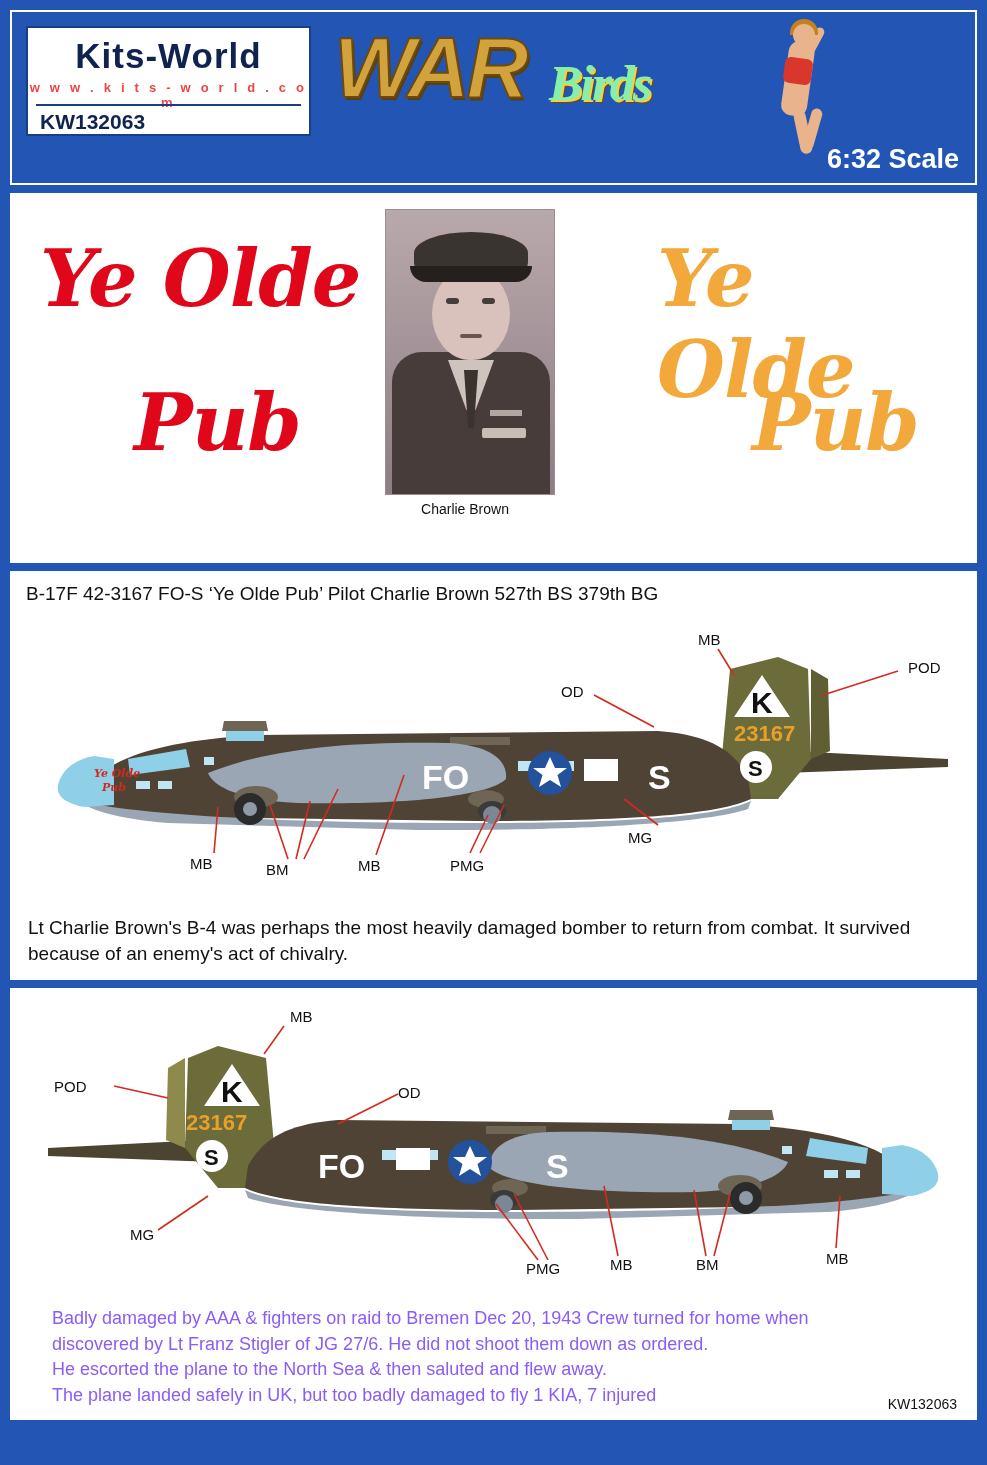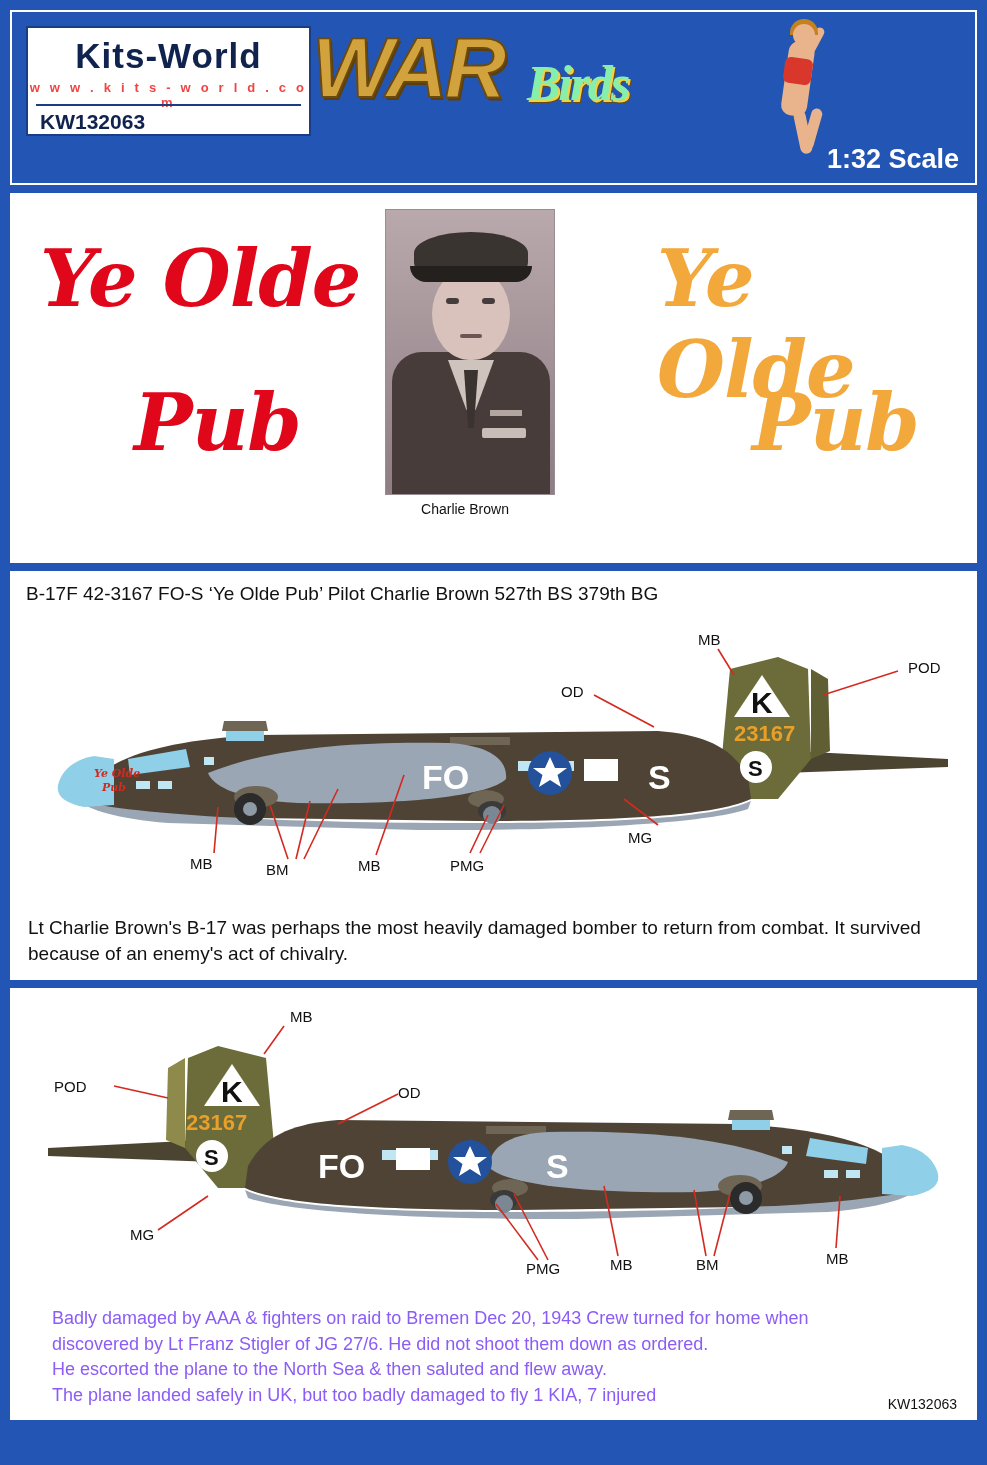--- a/index.html
+++ b/index.html
@@ -38,21 +38,21 @@
     position:absolute;left:0;right:0;top:52px;text-align:center;
     font-size:13px;letter-spacing:3.2px;color:#ef4444;font-weight:bold;
   }
   .logo-rule{
     position:absolute;left:8px;right:8px;top:76px;height:2px;background:#1a3e86;
   }
   .logo-code{
     position:absolute;left:12px;top:82px;font-size:21px;font-weight:bold;color:#10234f;
   }
   .warbirds{
-    position:absolute;left:300px;top:6px;width:480px;height:130px;
+    position:absolute;left:322px;top:6px;width:480px;height:130px;
   }
   .war-text{
     position:absolute;left:0;top:6px;
     font-size:86px;font-weight:bold;font-style:italic;
     color:#d2a23c;
     -webkit-text-stroke:2px #6b4a12;
     letter-spacing:-3px;
     line-height:86px;
     text-shadow:2px 3px 0 #5c3f0e;
   }
@@ -208,21 +208,21 @@
     <div class="pinup">
       <div class="arm1"></div>
       <div class="hair"></div>
       <div class="head"></div>
       <div class="body"></div>
       <div class="suit"></div>
       <div class="leg1"></div>
       <div class="leg2"></div>
     </div>
 
-    <div class="scale">1:32 Scale</div>
+    <div class="scale">6:32 Scale</div>
   </div>
 
   <div class="panel decals">
     <div class="goth goth-red ye-left">Ye Olde</div>
     <div class="goth goth-red pub-left">Pub</div>
     <div class="goth goth-org ye-right">Ye Olde</div>
     <div class="goth goth-org pub-right">Pub</div>
 
     <div class="photo-wrap">
       <div class="photo">
@@ -321,21 +321,21 @@
       <div class="lbl" style="left:680px;top:22px;">MB</div>
       <div class="lbl" style="left:890px;top:50px;">POD</div>
       <div class="lbl" style="left:543px;top:74px;">OD</div>
       <div class="lbl" style="left:172px;top:246px;">MB</div>
       <div class="lbl" style="left:248px;top:252px;">BM</div>
       <div class="lbl" style="left:340px;top:248px;">MB</div>
       <div class="lbl" style="left:432px;top:248px;">PMG</div>
       <div class="lbl" style="left:610px;top:220px;">MG</div>
     </div>
 
-    <div class="note">Lt Charlie Brown's B-17 was perhaps the most heavily damaged bomber to return from combat. It survived because of an enemy's act of chivalry.</div>
+    <div class="note">Lt Charlie Brown's B-4 was perhaps the most heavily damaged bomber to return from combat. It survived because of an enemy's act of chivalry.</div>
   </div>
 
   <div class="panel profile" style="margin-top:8px;">
 
     <div class="art" style="height:300px;margin-top:8px;">
       <svg viewBox="0 0 960 300" width="960" height="300">
 
         <path d="M225 140 L30 150 L30 158 L225 165 Z" fill="#4b4430"></path>
 
         <path d="M260 190 L248 60 L200 48 L170 60 L167 150 L200 190 Z" fill="#6c6b3a"></path>

